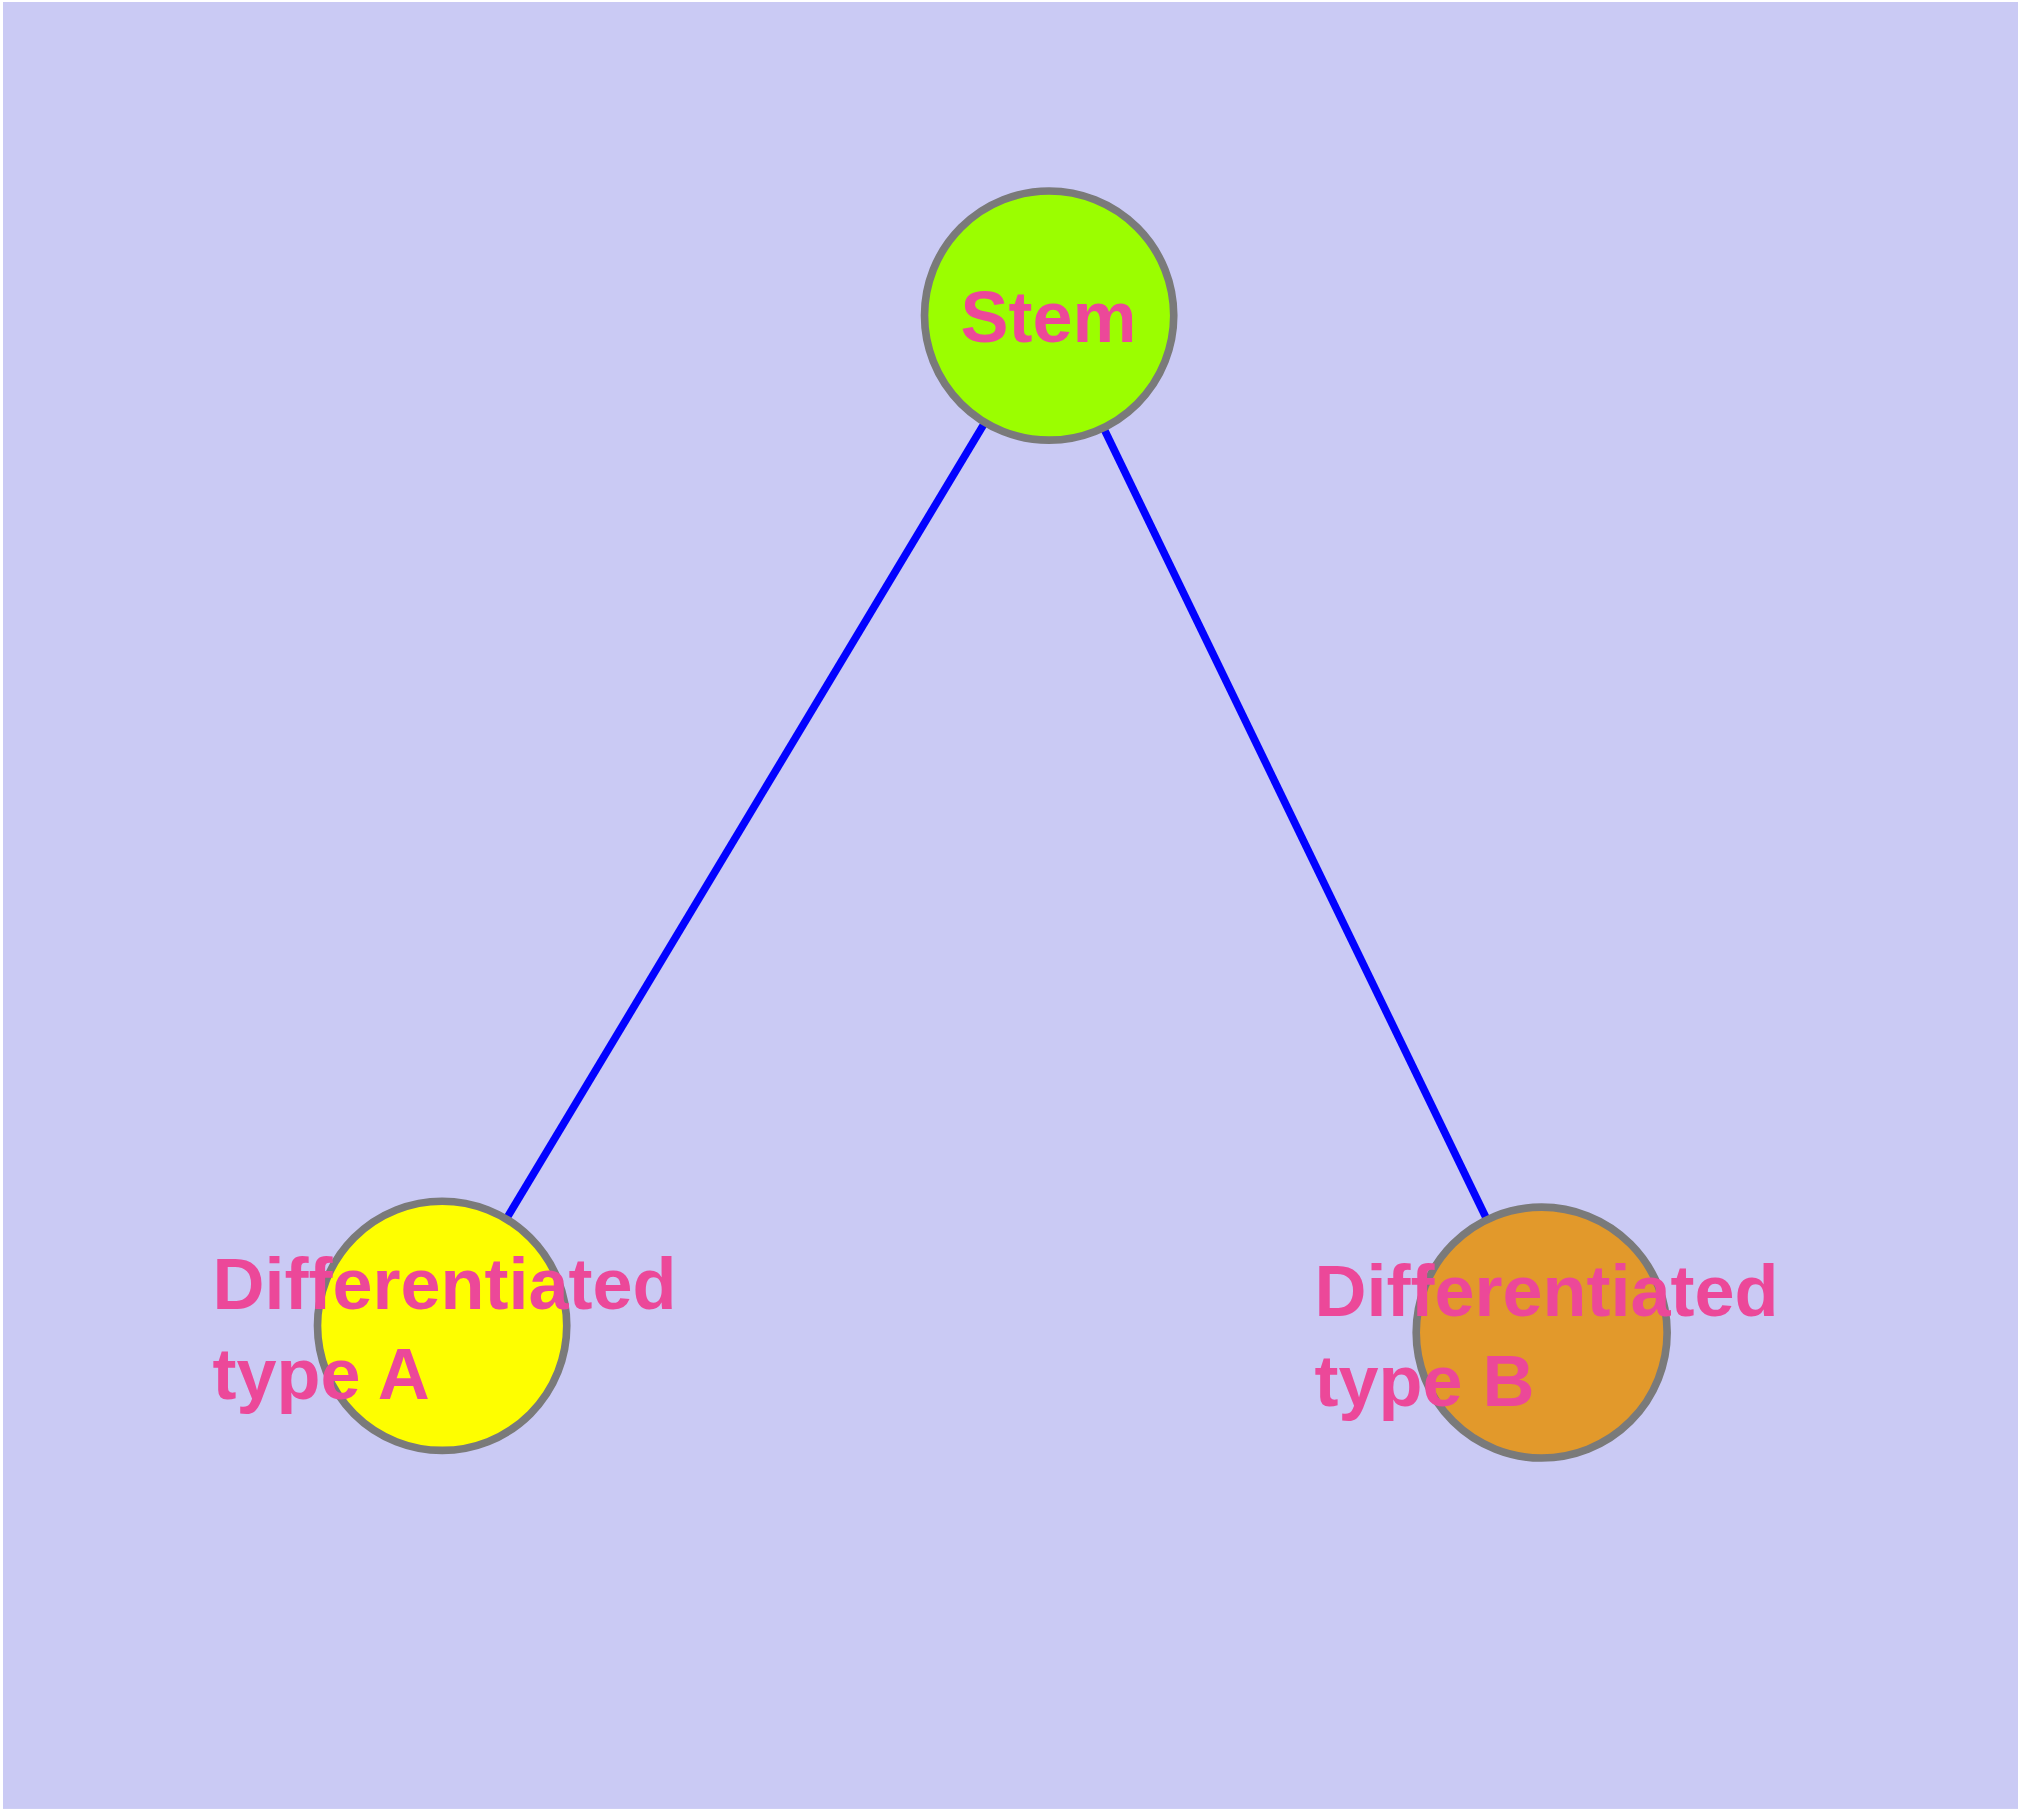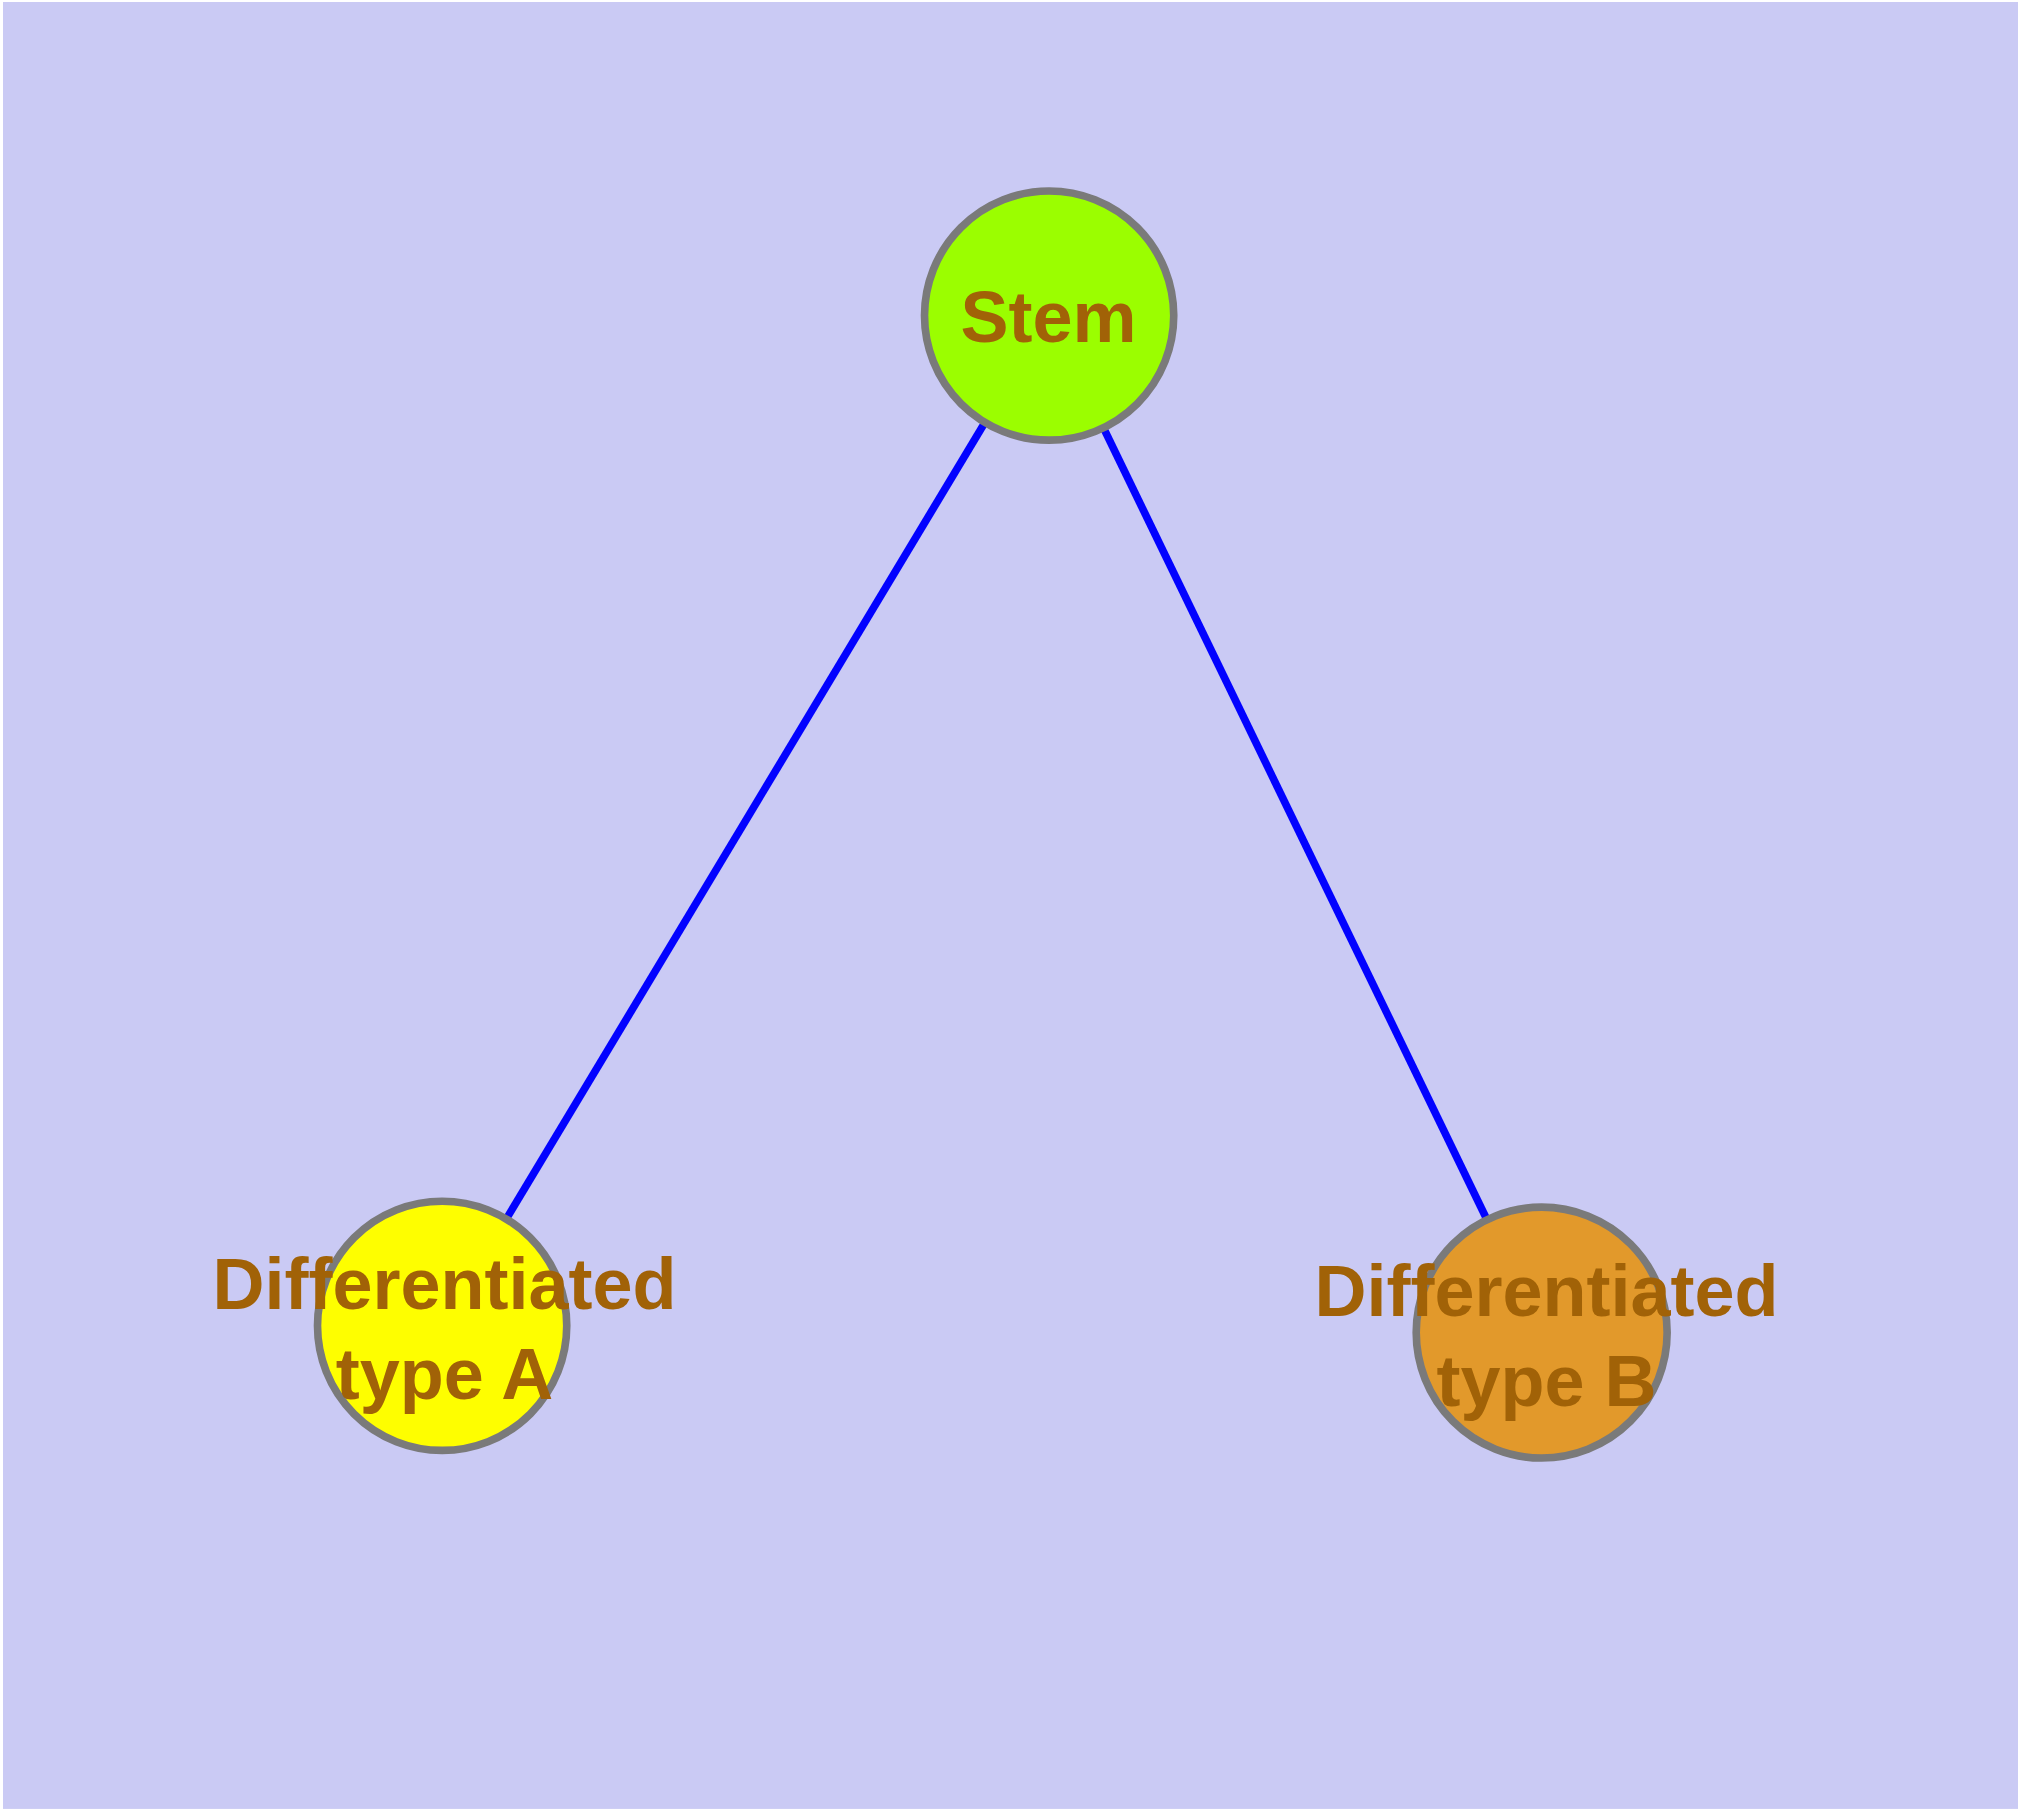--- a/index.html
+++ b/index.html
@@ -28,22 +28,21 @@
     display: block;
     width: 100%;
     height: 100%;
   }
   .node-label {
     position: absolute;
     transform: translate(-50%, -50%);
     font-weight: 700;
     font-size: 72px;
     line-height: 1.25;
-    color: #a16207;
-    text-align: center;
+    color: #ec4899;
     white-space: pre-line;
     letter-spacing: 0px;
     pointer-events: none;
   }
 </style>
 </head>
 <body>
 
 <div class="stage">
   <div class="panel">

